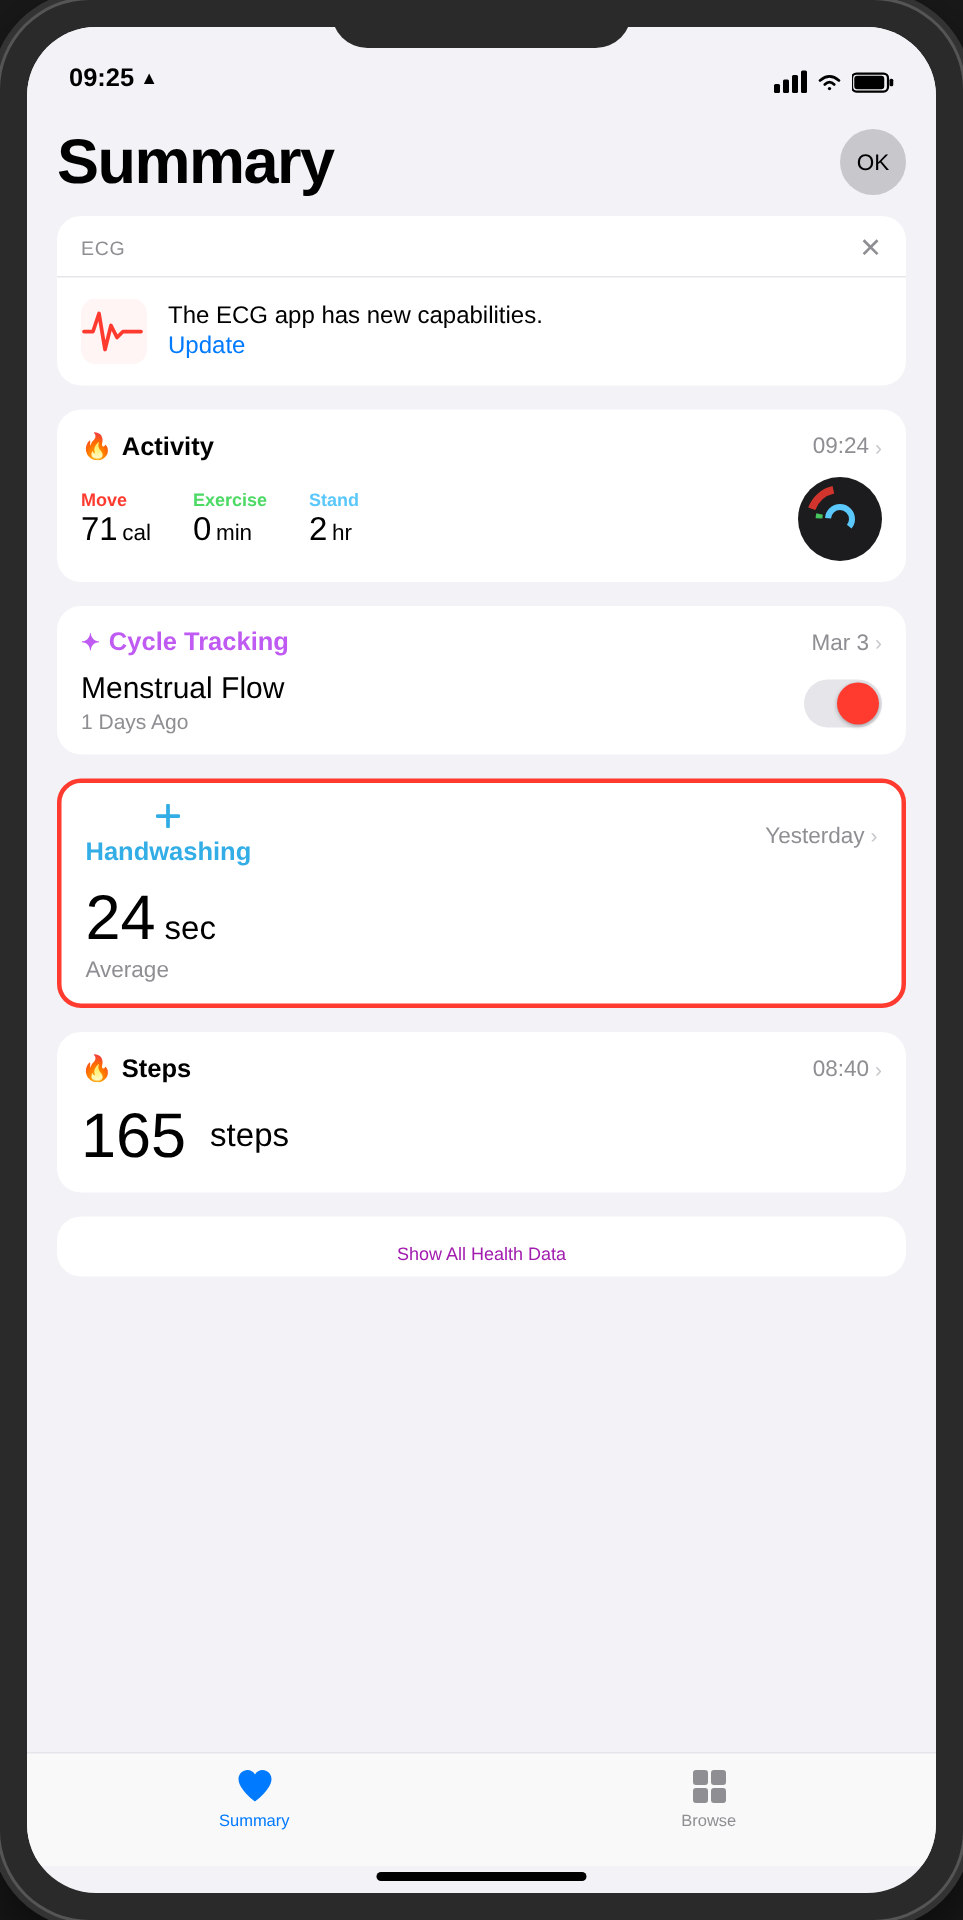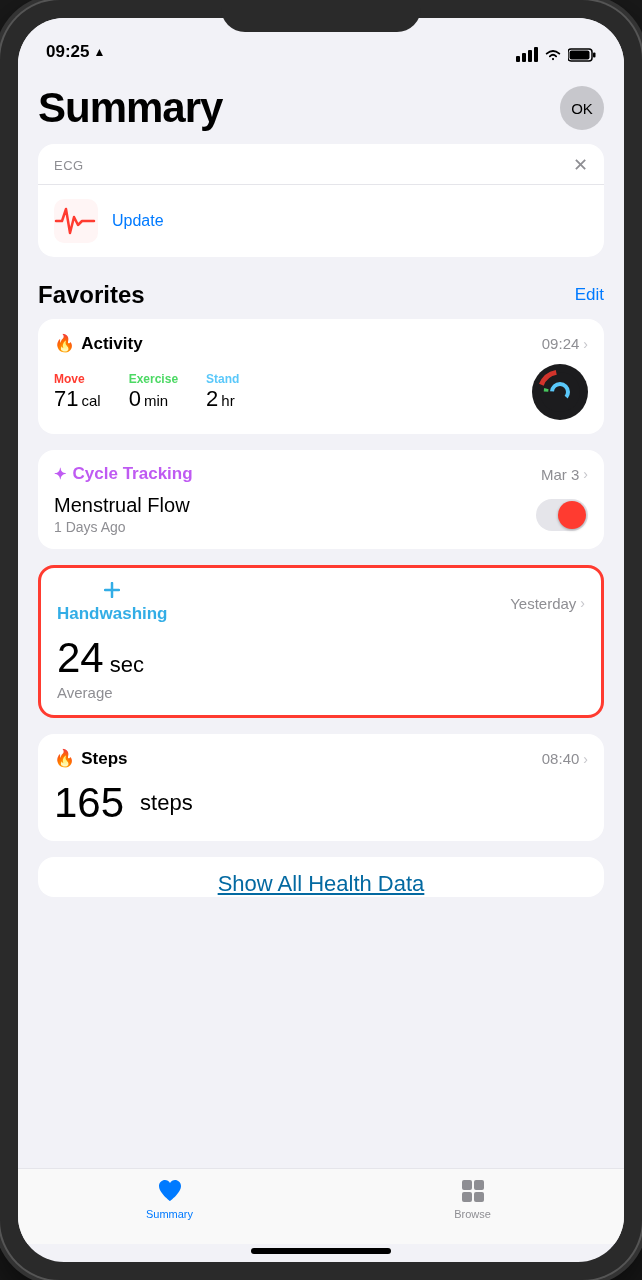--- a/index.html
+++ b/index.html
@@ -479,29 +479,26 @@
         </div>
         <div class="ecg-body">
 
           <div class="ecg-icon">
             <svg width="44" height="44" viewBox="0 0 44 44">
               <rect width="44" height="44" rx="10" fill="#fff5f5"></rect>
               <polyline points="2,22 8,22 12,10 16,34 20,18 24,26 28,22 36,22 40,22" stroke="#ff3b30" stroke-width="2.5" fill="none" stroke-linecap="round" stroke-linejoin="round"></polyline>
             </svg>
           </div>
           <div class="ecg-text">
+            <div class="main-text">The ECG app has new capabilities.</div>
             <div class="update-link">Update</div>
           </div>
         </div>
       </div>
 
-      <div class="section-header">
-        <span class="section-title">Favorites</span>
-        <span class="section-edit">Edit</span>
-      </div>
 
       <div class="card">
         <div class="card-row-header">
           <div class="card-title">
             <span class="flame-icon">🔥</span>
             <span>Activity</span>
           </div>
           <div class="card-timestamp">
             <span>09:24</span>
             <span class="chevron">›</span>
@@ -600,21 +597,21 @@
             <span class="chevron">›</span>
           </div>
         </div>
         <div class="steps-value">
           <span>165</span>
           <span class="steps-unit">steps</span>
         </div>
       </div>
 
       <div class="show-all">
-        <span style="color:#0369a1; font-size:22px;text-decoration:underline;">Show All Health Data</span>
+        <span style="color:#a21caf; font-size:12px;">Show All Health Data</span>
       </div>
 
     </div>
 
     <div class="tab-bar">
       <div class="tab-item tab-active">
 
         <svg width="28" height="28" viewBox="0 0 28 28">
           <path d="M14 24 C14 24 3 16 3 9 C3 5.5 6 3 9 3 C11 3 13 4 14 6 C15 4 17 3 19 3 C22 3 25 5.5 25 9 C25 16 14 24 14 24Z" fill="#007aff"></path>
         </svg>

